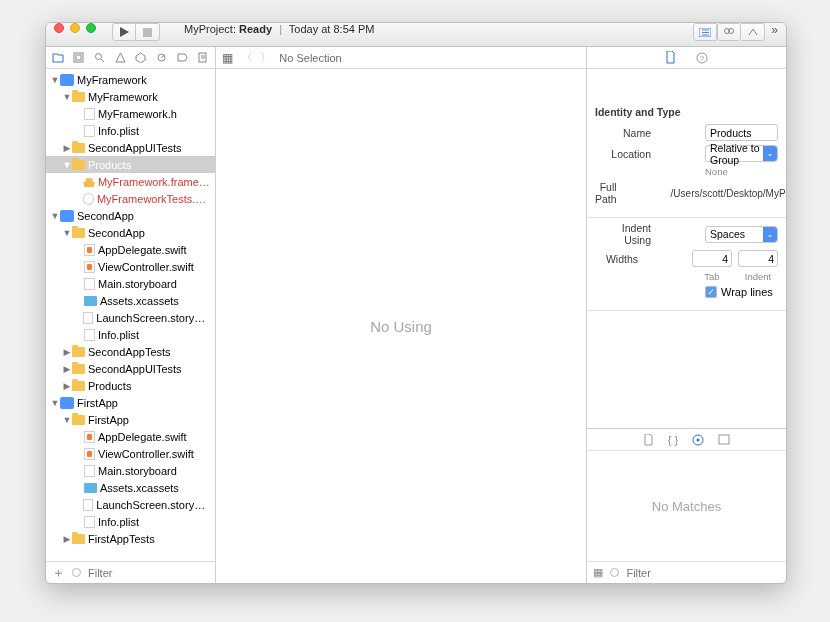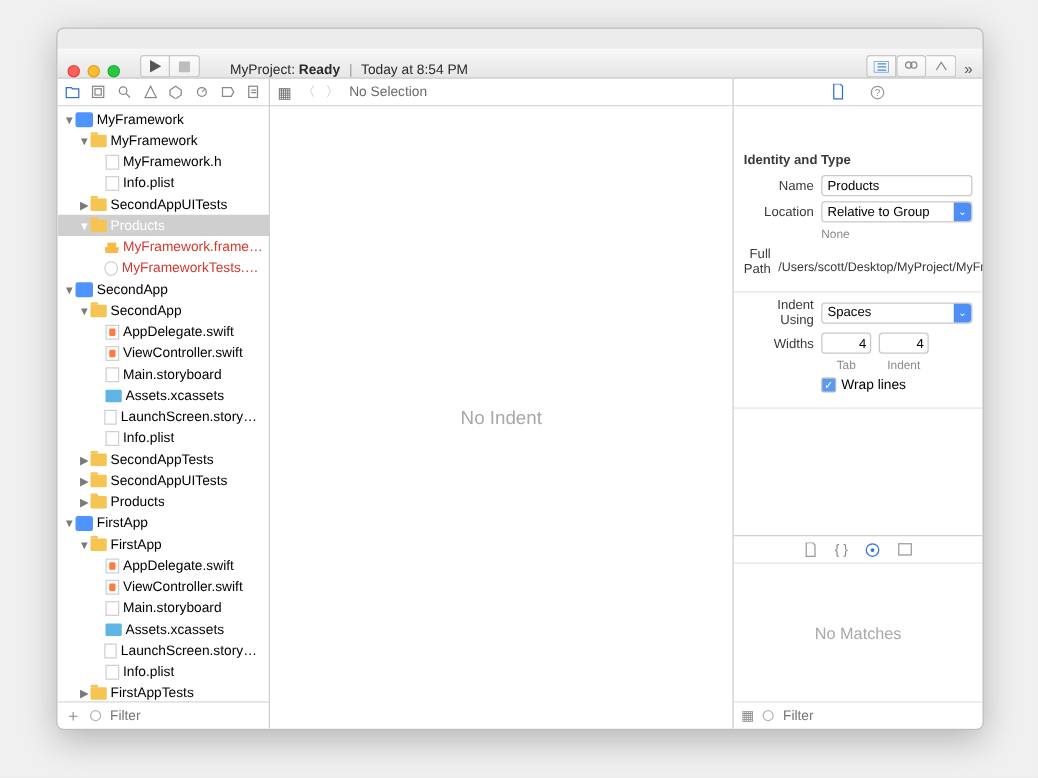--- a/index.html
+++ b/index.html
@@ -1,20 +1,20 @@
 <!DOCTYPE html>
 <html><head>
 <meta charset="utf-8">
 <style>
   * { box-sizing: border-box; margin: 0; padding: 0; font-family: -apple-system, "Helvetica Neue", Arial, sans-serif; }
   body { background: #f0f0f0; width: 830px; height: 622px; overflow: hidden; }
   .window { position: absolute; left: 45px; top: 22px; width: 742px; height: 562px; background: #ececec; border: 1px solid #bdbdbd; border-radius: 6px; box-shadow: 0 8px 28px rgba(0,0,0,0.25); display: flex; flex-direction: column; overflow: hidden; }
 
   
-  .titlebar { height: 24px; background: linear-gradient(#f8f8f8,#e6e6e6); border-bottom: 1px solid #c3c3c3; display: flex; align-items: flex-end; padding: 0 8px; gap: 6px; font-size: 11px; color: #2b2b2b; margin-top: 16px; }
+  .titlebar { height: 24px; background: linear-gradient(#f8f8f8,#e6e6e6); border-bottom: 1px solid #c3c3c3; display: flex; align-items: flex-start; padding: 0 8px; gap: 6px; font-size: 11px; color: #2b2b2b; }
   .traffic { display: flex; gap: 6px; margin-right: 10px; }
   .tl { width: 10px; height: 10px; border-radius: 50%; }
   .tl.red { background:#ff5f57; border:1px solid #e24640; }
   .tl.yellow { background:#ffbd2e; border:1px solid #dfa123; }
   .tl.green { background:#28c940; border:1px solid #1dad2c; }
   .tb-btn { display:inline-flex; align-items:center; justify-content:center; height:18px; min-width:24px; padding:0 4px; background:linear-gradient(#fdfdfd,#f0f0f0); border:1px solid #c8c8c8; border-radius:3px; }
   .tb-group { display:flex; gap:0; }
   .tb-group .tb-btn:first-child { border-radius:3px 0 0 3px; }
   .tb-group .tb-btn:last-child { border-radius:0 3px 3px 0; border-left:none; }
   .title-text { margin-left: 18px; flex:0 0 auto; }
@@ -61,21 +61,21 @@
   .jump .grid { font-size:12px; }
   .jump .arrow { color:#b5b5b5; }
   .editor-body { flex:1; display:flex; align-items:center; justify-content:center; color:#a8a8a8; font-size:15px; }
 
   
   .insp { width:200px; background:#fff; border-left:1px solid #cfcfcf; display:flex; flex-direction:column; font-size:11px; }
   .insp-tabs { height:22px; border-bottom:1px solid #d8d8d8; display:flex; align-items:center; justify-content:center; gap:20px; color:#8a8a8a; }
   .insp-tabs .active { color:#2d6ed8; }
   .insp-sec { border-bottom:1px solid #e3e3e3; padding:4px 8px 8px; }
   .sec-title { font-weight:600; font-size:10.5px; color:#3a3a3a; margin-bottom:6px;margin-top:33px; }
-  .form-row { display:flex; align-items:center; margin-bottom:4px; }
+  .form-row { display:flex; align-items:center; margin-bottom:4px;gap:48px; }
   .form-row .lab { width:56px; text-align:right; margin-right:6px; color:#3a3a3a; font-size:10.5px; }
   .field { flex:1; height:17px; background:#fff; border:1px solid #c8c8c8; border-radius:3px; padding:0 4px; font-size:10.5px; display:flex; align-items:center; }
   .select { flex:1; height:17px; background:#fff; border:1px solid #c8c8c8; border-radius:3px; padding:0 4px; font-size:10.5px; display:flex; align-items:center; position:relative; }
   .select .cap { position:absolute; right:0; top:0; bottom:0; width:14px; background:#4f8ef5; border-radius:0 3px 3px 0; display:flex; align-items:center; justify-content:center; color:#fff; font-size:8px; }
   .stepper { width:40px; height:17px; border:1px solid #c8c8c8; border-radius:3px; display:flex; align-items:center; justify-content:flex-end; padding:0 3px; font-size:10.5px; background:#fff; }
   .sub { font-size:9.5px; color:#8a8a8a; text-align:center; }
   .path { font-size:10px; color:#3a3a3a; line-height:1.3; }
   .check { display:flex; align-items:center; gap:4px; }
   .checkbox { width:12px; height:12px; border:1px solid #b8b8b8; border-radius:2px; background:#5a99f1; display:inline-flex; align-items:center; justify-content:center; color:#fff; font-size:9px; }
 
@@ -348,21 +348,21 @@
     </div>
 
     <div class="editor">
       <div class="jump">
         <span class="grid">▦</span>
         <span class="arrow">〈</span>
         <span class="arrow">〉</span>
         <span>No Selection</span>
       </div>
       <div class="editor-body">
-        <span>No Indent</span>
+        <span>No Using</span>
       </div>
     </div>
 
     <div class="insp">
       <div class="insp-tabs">
         <span class="active">
             <svg width="11" height="13">
               <path d="M2 0 h5 l2 2 v10 h-7 z" fill="none" stroke="#2d6ed8"></path>
             </svg>
           </span>
@@ -386,21 +386,21 @@
           <div class="lab">Location</div>
           <div class="select">
             <span>Relative to Group</span>
             <span class="cap">⌄</span>
           </div>
         </div>
         <div class="form-row">
             <div class="lab"></div>
             <div class="sub" style="flex:1;text-align:left">None</div>
           </div>
-        <div class="form-row" style="align-items:flex-end">
+        <div class="form-row" style="align-items:center">
           <div class="lab">Full Path</div>
           <div style="flex:1;display:flex;gap:4px">
             <div class="path">/Users/scott/Desktop/MyProject/MyFramework</div>
 
           </div>
         </div>
       </div>
 
       <div class="insp-sec">
         <div class="form-row">

